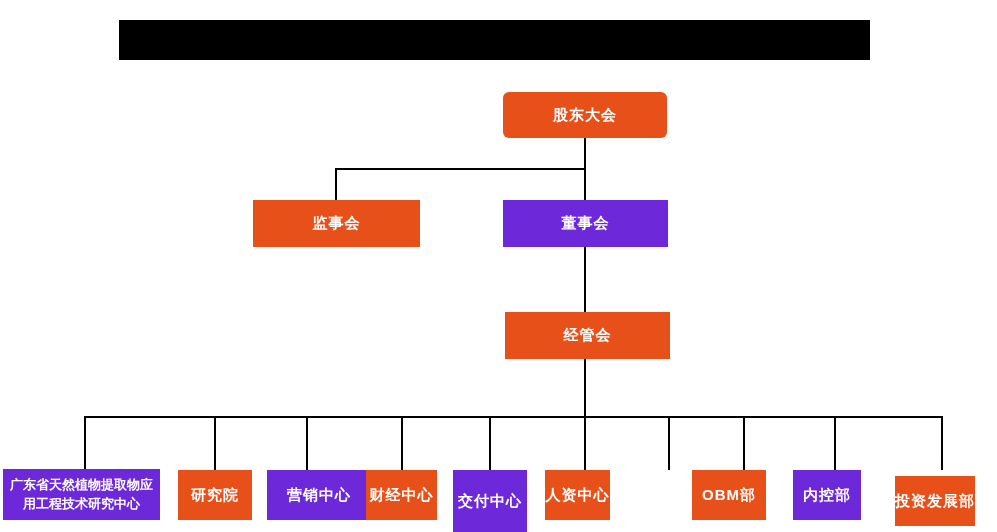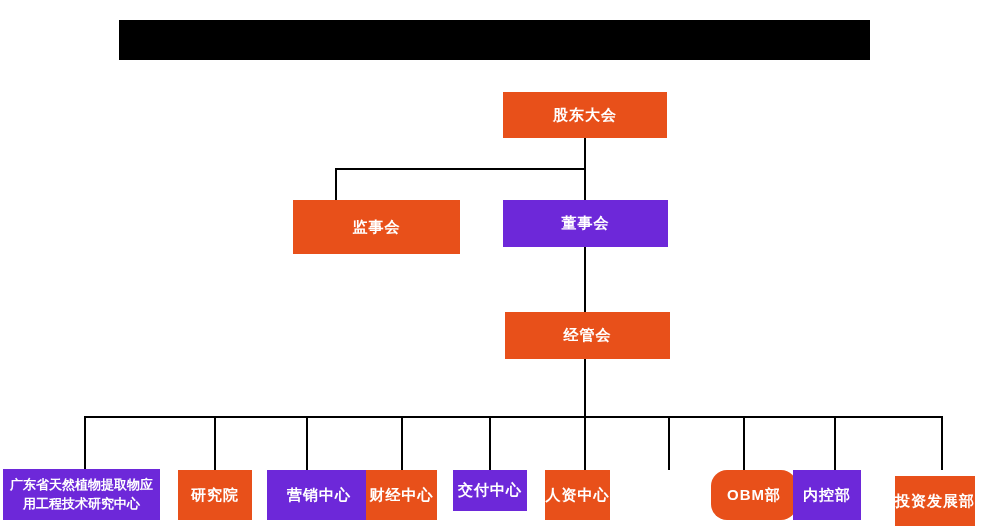--- a/index.html
+++ b/index.html
@@ -51,25 +51,25 @@
   <div class="line" style="left:84px;top:416px;width:2px;height:54px;"></div>
   <div class="line" style="left:214px;top:416px;width:2px;height:54px;"></div>
   <div class="line" style="left:306px;top:416px;width:2px;height:54px;"></div>
   <div class="line" style="left:401px;top:416px;width:2px;height:54px;"></div>
   <div class="line" style="left:489px;top:416px;width:2px;height:54px;"></div>
   <div class="line" style="left:668px;top:416px;width:2px;height:54px;"></div>
   <div class="line" style="left:743px;top:416px;width:2px;height:54px;"></div>
   <div class="line" style="left:834px;top:416px;width:2px;height:54px;"></div>
   <div class="line" style="left:941px;top:416px;width:2px;height:54px;"></div>
 
-  <div class="node dark" style="left:503px;top:92px;width:164px;height:46px;">
+  <div class="node dark" style="left:503px;top:92px;width:164px;height:46px;border-radius:6px;">
     <span>股东大会</span>
   </div>
 
-  <div class="node dark" style="left:253px;top:200px;width:167px;height:54px;margin-left:40px;">
+  <div class="node dark" style="left:253px;top:200px;width:167px;height:47px;">
     <span>监事会</span>
   </div>
   <div class="node light" style="left:503px;top:200px;width:165px;height:47px;">
     <span>董事会</span>
   </div>
 
   <div class="node dark" style="left:505px;top:312px;width:165px;height:47px;">
     <span>经管会</span>
   </div>
 
@@ -79,27 +79,27 @@
   </div>
   <div class="node dark" style="left:178px;top:470px;width:74px;height:50px;">
     <span>研究院</span>
   </div>
   <div class="node light" style="left:267px;top:470px;width:104px;height:50px;">
     <span>营销中心</span>
   </div>
   <div class="node dark" style="left:366px;top:470px;width:71px;height:50px;">
     <span>财经中心</span>
   </div>
-  <div class="node light" style="left:453px;top:470px;width:74px;height:41px;">
+  <div class="node light" style="left:453px;top:470px;width:74px;height:62px;">
     <span>交付中心</span>
   </div>
   <div class="node dark" style="left:545px;top:470px;width:65px;height:50px;">
     <span>人资中心</span>
   </div>
-  <div class="node dark" style="left:711px;top:470px;width:86px;height:50px;border-radius:16px;">
+  <div class="node dark" style="left:692px;top:470px;width:74px;height:50px;">
     <span>OBM部</span>
   </div>
   <div class="node light" style="left:793px;top:470px;width:68px;height:50px;">
     <span>内控部</span>
   </div>
   <div class="node dark" style="left:895px;top:448px;width:80px;height:50px;margin-top:28px;">
     <span>投资发展部</span>
   </div>
 
 </div>

